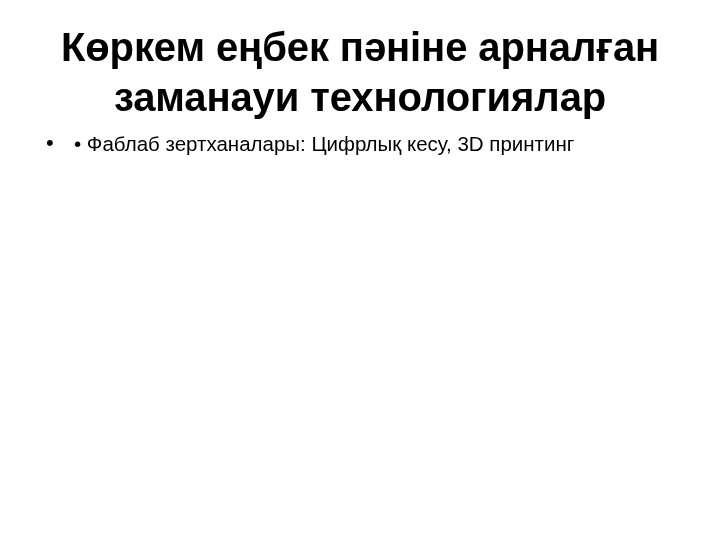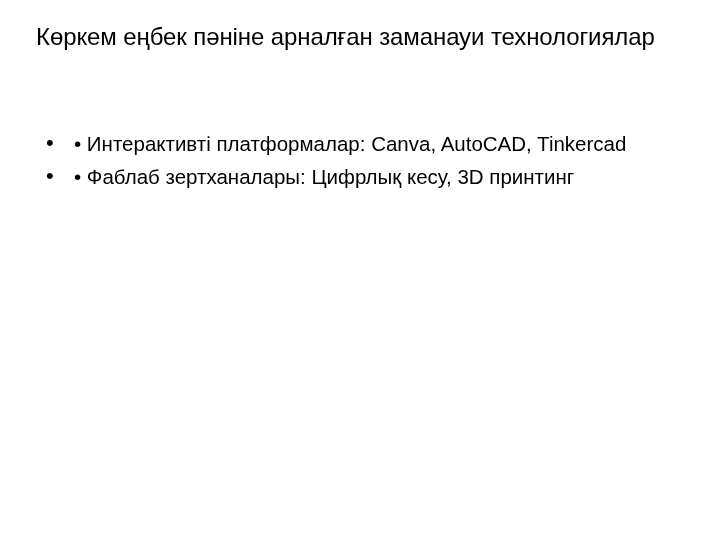--- a/index.html
+++ b/index.html
@@ -18,24 +18,24 @@
     position: relative;
     width: 720px;
     height: 540px;
     box-sizing: border-box;
   }
   .slide-title {
     position: absolute;
     top: 22px;
     left: 36px;
     width: 648px;
-    text-align: left;
-    font-size: 24px;
+    text-align: center;
+    font-size: 40px;
     line-height: 1.26;
-    font-weight: normal;
+    font-weight: bold;
     letter-spacing: -0.1px;
   }
   .slide-body {
     position: absolute;
     top: 130px;
     left: 28px;
     width: 668px;
   }
   ul.bullet-list {
     list-style: none;
@@ -64,21 +64,18 @@
 </head>
 <body>
 
 <div class="slide">
 
   <div class="slide-title">Көркем еңбек пәніне арналған заманауи технологиялар</div>
 
   <div class="slide-body">
     <ul class="bullet-list">
       <li>
-        <span class="bullet-text">• Интерактивті платформалар: Canva, AutoCAD, Tinkercad</span>
-      </li>
-      <li>
         <span class="bullet-text">• Фаблаб зертханалары: Цифрлық кесу, 3D принтинг</span>
       </li>
     </ul>
   </div>
 
 </div>
 
 </body></html>

